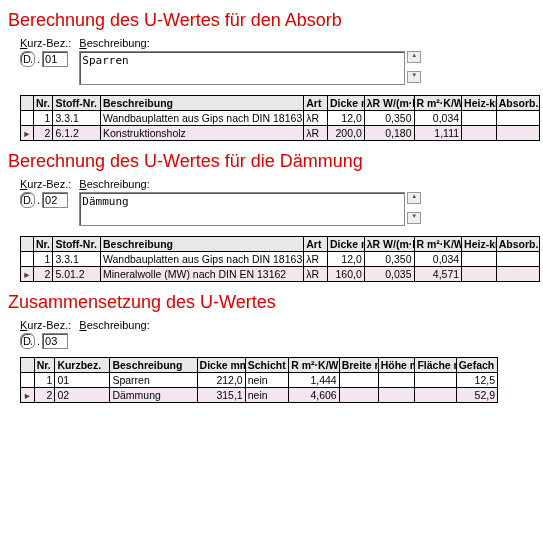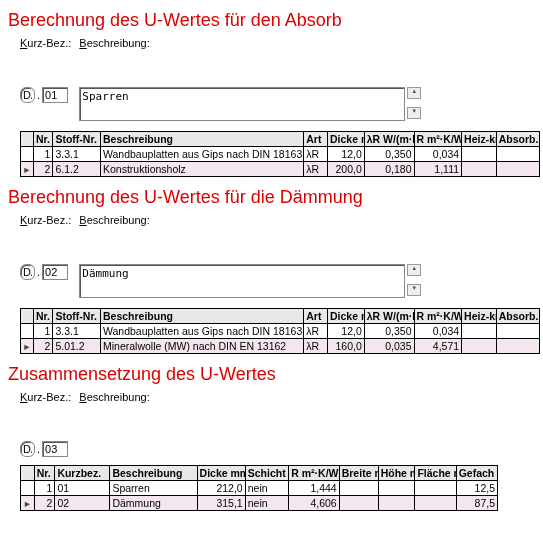--- a/index.html
+++ b/index.html
@@ -20,21 +20,20 @@
   .form-row {
     display: flex;
     align-items: flex-start;
     gap: 8px;
     margin-bottom: 8px;
     padding-left: 12px;
   }
   .form-group {
     display: flex;
     flex-direction: column;
-    gap: 36px;
   }
   .form-label {
     font-size: 11px;
     margin-bottom: 2px;
   }
   .form-label .u { text-decoration: underline; }
   .inline-inputs {
     display: flex;
     align-items: center;
     gap: 2px;
@@ -345,16 +344,16 @@
         <td class="rowmark">▸</td>
         <td class="num">2</td>
         <td>02</td>
         <td>Dämmung</td>
         <td class="num">315,1</td>
         <td>nein</td>
         <td class="num">4,606</td>
         <td></td>
         <td></td>
         <td></td>
-        <td class="num">87,5</td>
+        <td class="num">52,9</td>
       </tr>
     </tbody>
 </table>
 
 </body></html>

